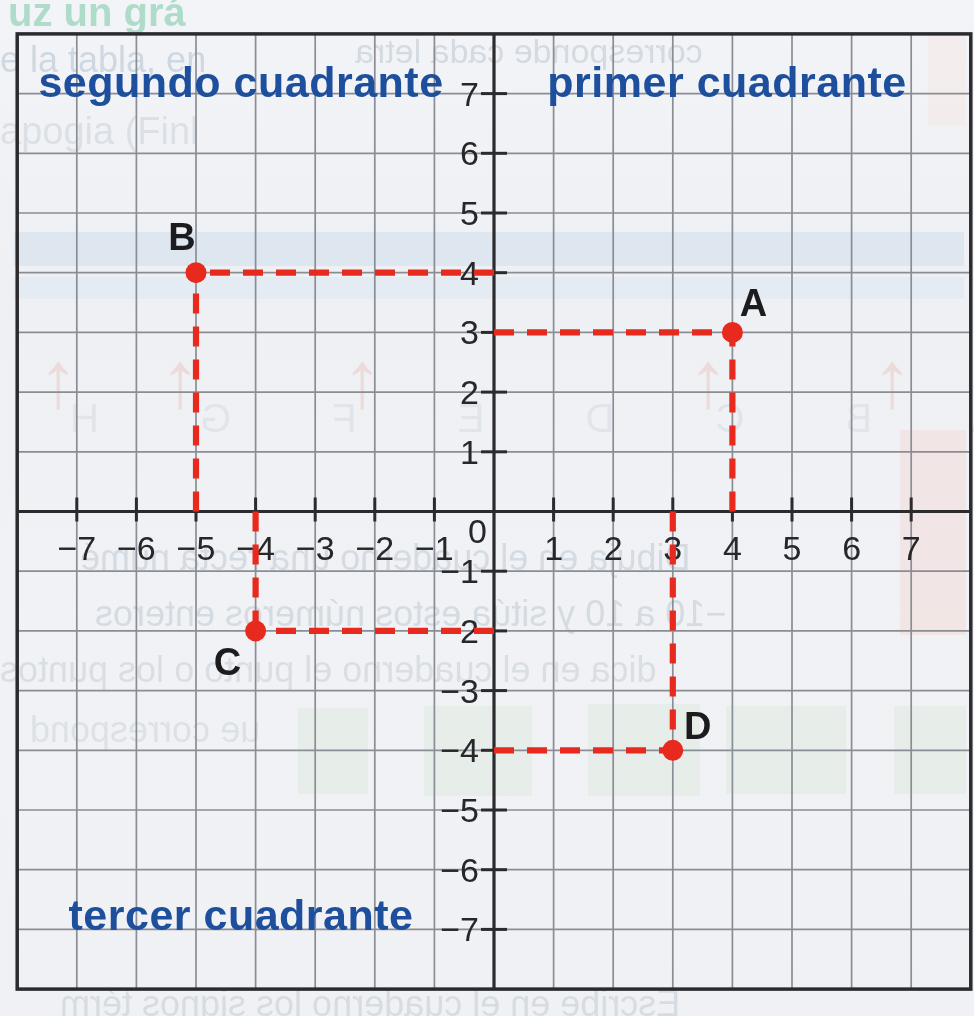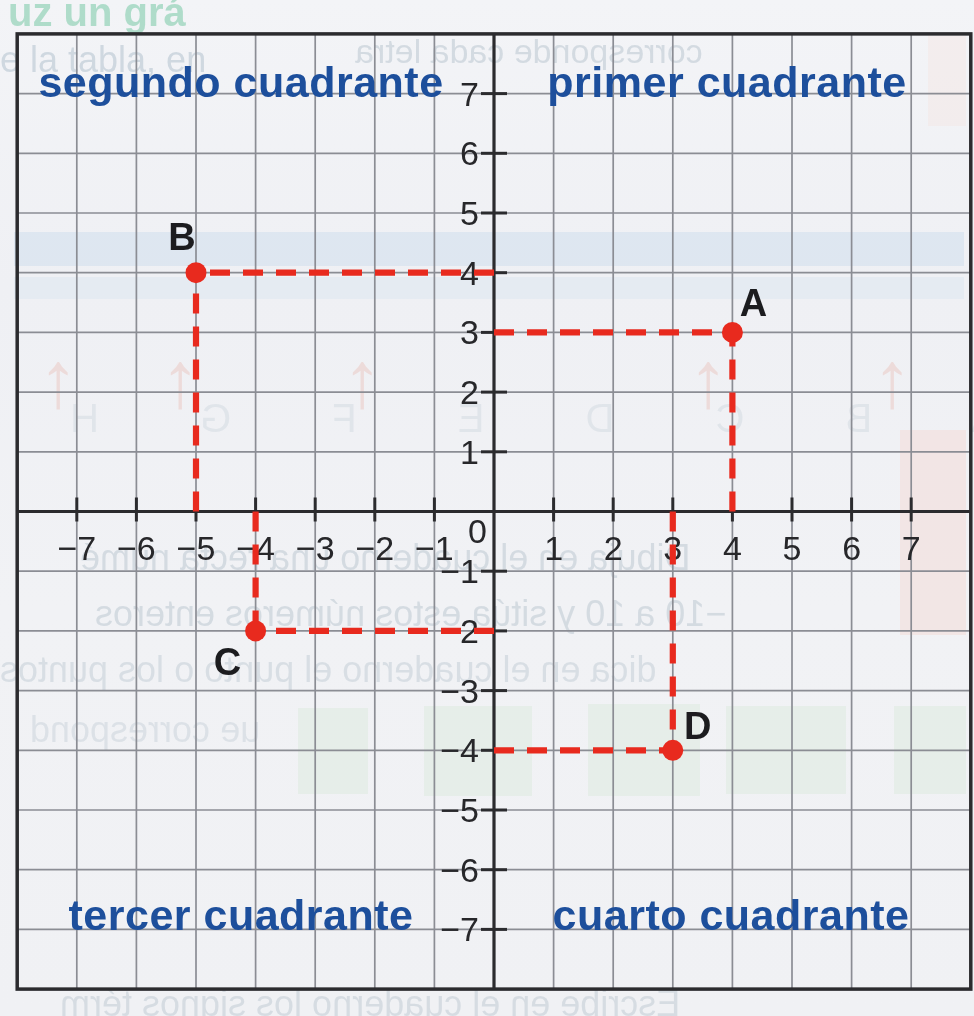--- a/index.html
+++ b/index.html
@@ -39,20 +39,21 @@
       <div class="tint" style="left: 900px; top: 430px; width: 66px; height: 205px; background: rgb(243, 217, 213); opacity: 0.5;"></div>
       <div class="tint" style="left: 928px; top: 36px; width: 38px; height: 90px; background: rgb(246, 228, 225); opacity: 0.4;"></div>
       <div class="tint" style="left: 298px; top: 708px; width: 70px; height: 86px; background: rgb(220, 233, 221); opacity: 0.5;"></div>
       <div class="tint" style="left: 424px; top: 706px; width: 108px; height: 90px; background: rgb(220, 233, 221); opacity: 0.5;"></div>
       <div class="tint" style="left: 588px; top: 704px; width: 112px; height: 92px; background: rgb(220, 233, 221); opacity: 0.5;"></div>
       <div class="tint" style="left: 726px; top: 706px; width: 120px; height: 88px; background: rgb(220, 233, 221); opacity: 0.5;"></div>
       <div class="tint" style="left: 894px; top: 706px; width: 72px; height: 88px; background: rgb(220, 233, 221); opacity: 0.5;"></div>
       <div class="ghost" style="left: 8px; top: -8px; font-size: 40px; color: rgb(121, 201, 166); opacity: 0.55; font-weight: 700;">uz un grá</div>
       <div class="ghost" style="left: 0px; top: 42px; font-size: 36px; color: rgb(174, 190, 203); opacity: 0.5;">e la tabla, en</div>
       <div class="ghost mirrored" style="left: 355px; top: 34px; font-size: 34px; color: rgb(182, 195, 205); opacity: 0.5;">corresponde cada letra</div>
+      <div class="ghost" style="left: 0px; top: 112px; font-size: 38px; color: rgb(194, 204, 213); opacity: 0.45;">apogia (Finl</div>
       <div class="ghost mirrored" style="left: 25px; top: 398px; font-size: 40px; color: rgb(197, 207, 216); opacity: 0.35; letter-spacing: 45px;">A B C D E F G H</div>
       <div class="ghost mirrored" style="left: 80px; top: 540px; font-size: 36px; color: rgb(185, 197, 207); opacity: 0.5;">Dibuja en el cuaderno una recta numé</div>
       <div class="ghost mirrored" style="left: 95px; top: 596px; font-size: 36px; color: rgb(185, 197, 207); opacity: 0.5;">−10 a 10 y sitúa estos números enteros</div>
       <div class="ghost mirrored" style="left: 0px; top: 652px; font-size: 36px; color: rgb(188, 200, 209); opacity: 0.45;">dica en el cuaderno el punto o los puntos</div>
       <div class="ghost mirrored" style="left: 30px; top: 712px; font-size: 36px; color: rgb(191, 202, 211); opacity: 0.4;">ue correspond</div>
       <div class="ghost mirrored" style="left: 60px; top: 986px; font-size: 36px; color: rgb(184, 196, 206); opacity: 0.45;">Escribe en el cuaderno los signos térm</div>
       <div class="garrow" style="left: 38px; top: 340px; font-size: 80px; color: rgb(234, 194, 187); opacity: 0.45;">↑</div>
       <div class="garrow" style="left: 160px; top: 340px; font-size: 80px; color: rgb(234, 194, 187); opacity: 0.45;">↑</div>
       <div class="garrow" style="left: 342px; top: 340px; font-size: 80px; color: rgb(234, 194, 187); opacity: 0.45;">↑</div>
       <div class="garrow" style="left: 688px; top: 340px; font-size: 80px; color: rgb(234, 194, 187); opacity: 0.45;">↑</div>
@@ -162,15 +163,14 @@
       <text x="182" y="249.7" text-anchor="middle" fill="#1c1c1f" font-size="38" font-weight="600" font-family="&quot;Liberation Sans&quot;, sans-serif">B</text>
       <circle cx="255.6" cy="630.9" r="10.5" fill="#e82a1e"></circle>
       <text x="227.6" y="674.9" text-anchor="middle" fill="#1c1c1f" font-size="38" font-weight="600" font-family="&quot;Liberation Sans&quot;, sans-serif">C</text>
       <circle cx="672.8" cy="750.3" r="10.5" fill="#e82a1e"></circle>
       <text x="697.8" y="739.3" text-anchor="middle" fill="#1c1c1f" font-size="38" font-weight="600" font-family="&quot;Liberation Sans&quot;, sans-serif">D</text>
     </svg>
 
   <div class="qlabel q2" style="color: rgb(29, 79, 156);">segundo cuadrante</div>
   <div class="qlabel q3" style="color: rgb(29, 79, 156);">tercer cuadrante</div>
   <div class="qlabel q1" style="color: rgb(29, 79, 156);">primer cuadrante</div>
-  <div class="qlabel q4" style="color: rgb(29, 79, 156);">cuarto cuadrante</div>
 
 </div>
 
 </body></html>

